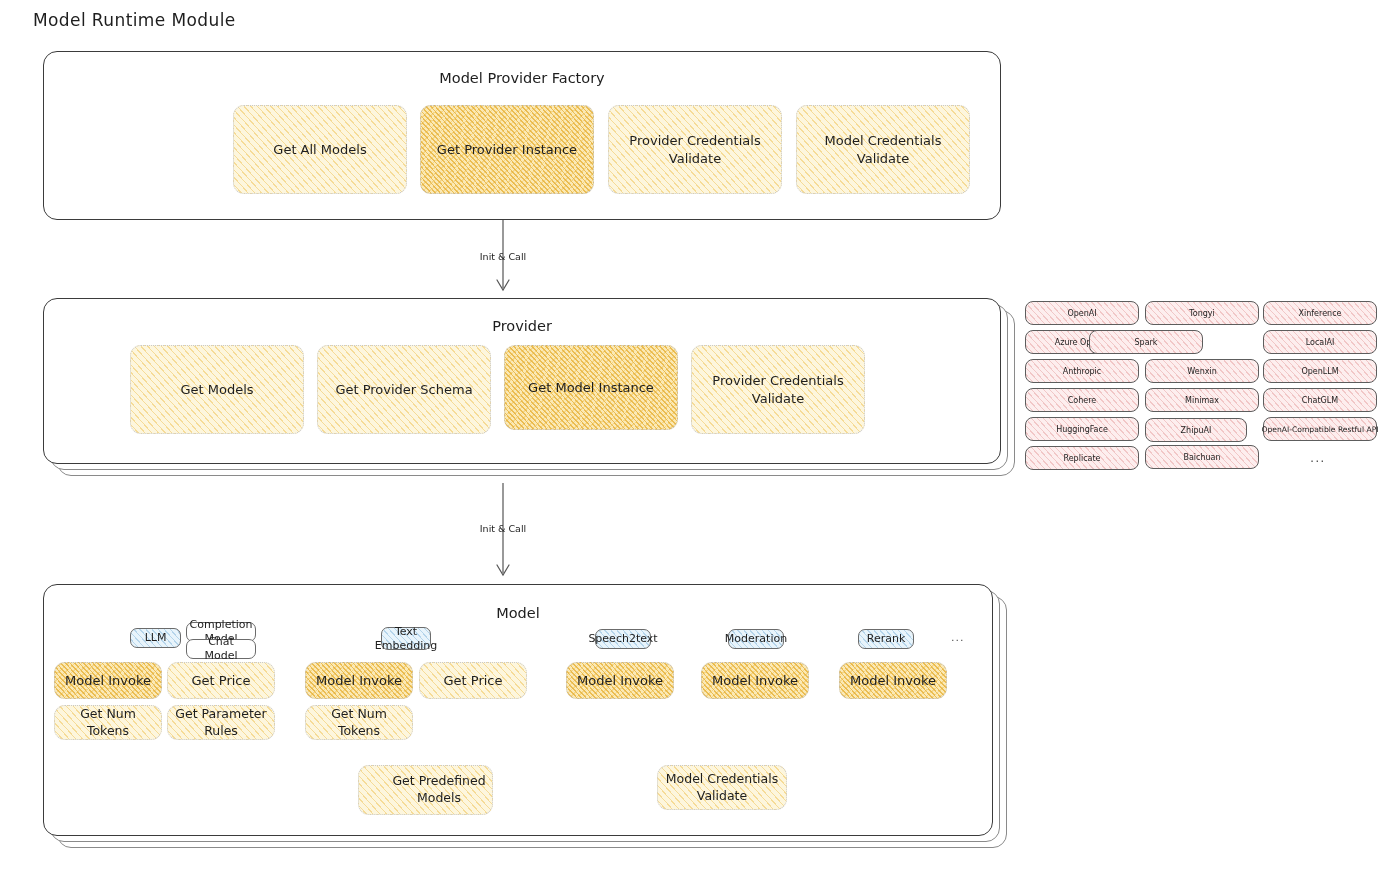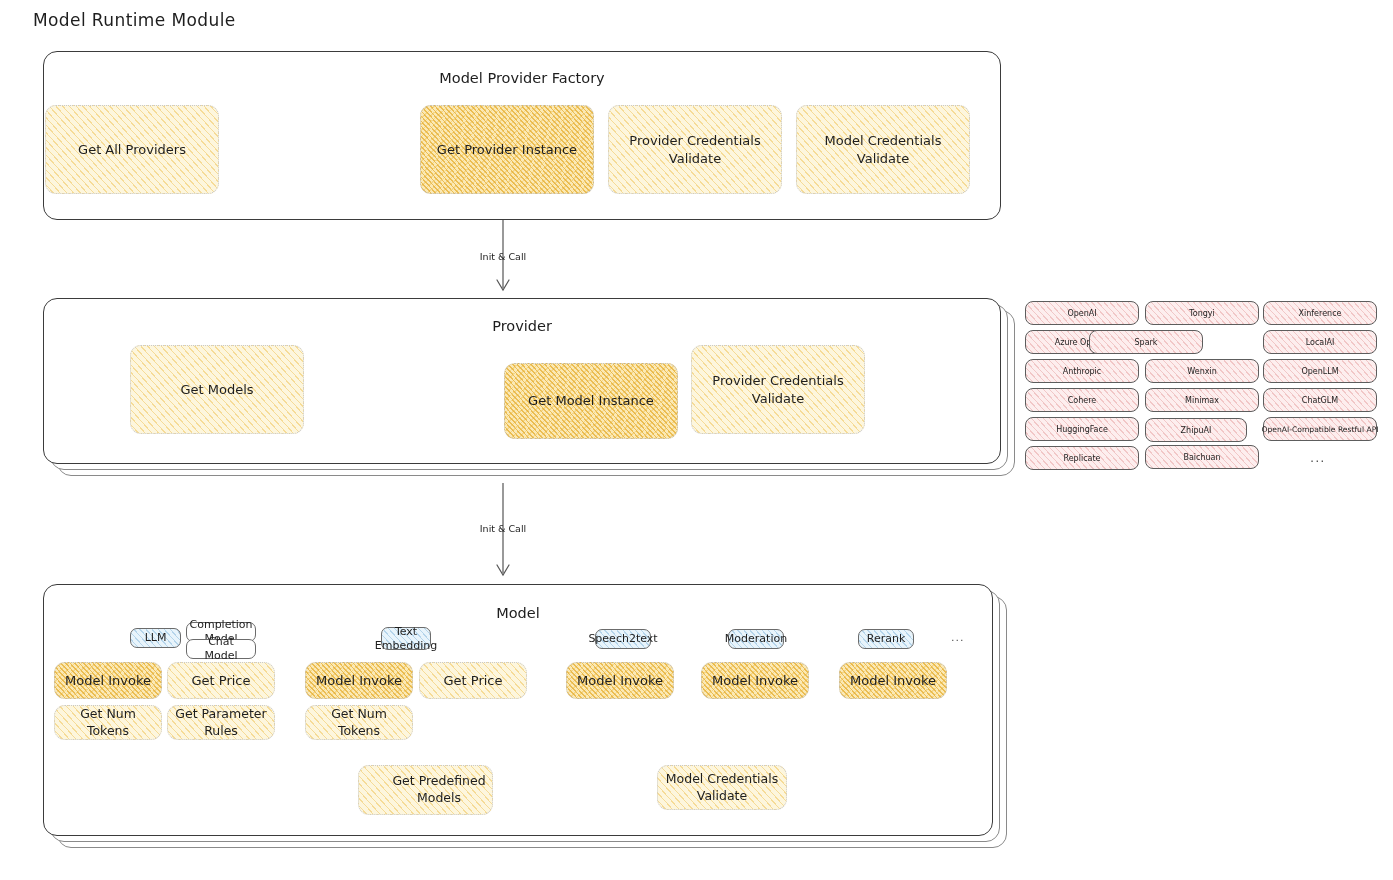--- a/index.html
+++ b/index.html
@@ -156,38 +156,39 @@
 </head>
 <body>
 
 <div class="canvas">
 
   <div id="page-title">Model Runtime Module</div>
 
   <div class="container" style="left:27px; top:51px; width:958px; height:169px;">
     <div class="container-title" style="top:18px;">Model Provider Factory</div>
   </div>
-  <div class="mbox" style="left:45px; top:105px; width:174px; height:89px;">Get All Providers</div>
+  <div class="mbox" style="left:233px; top:105px; width:174px; height:89px;">Get All Models</div>
   <div class="mbox hl" style="left:420px; top:105px; width:174px; height:89px;">Get Provider Instance</div>
   <div class="mbox" style="left:608px; top:105px; width:174px; height:89px;">Provider Credentials Validate</div>
   <div class="mbox" style="left:796px; top:105px; width:174px; height:89px;">Model Credentials Validate</div>
 
   <svg class="arrow" style="left:488px; top:220px; width:30px; height:76px;" viewBox="0 0 30 76">
     <path d="M15 0 L15 68" stroke="#555" stroke-width="1.2" fill="none"></path>
     <path d="M9 60 L15 70 L21 60" stroke="#555" stroke-width="1.2" fill="none" stroke-linecap="round"></path>
   </svg>
   <div class="arrow-label" style="left:443px; top:251px; width:120px;">Init &amp; Call</div>
 
   <div class="container shadowlayer" style="left:41px; top:310px; width:958px; height:166px;"></div>
   <div class="container shadowlayer" style="left:34px; top:304px; width:958px; height:166px;"></div>
   <div class="container" style="left:27px; top:298px; width:958px; height:166px;">
     <div class="container-title" style="top:19px;">Provider</div>
   </div>
   <div class="mbox" style="left:130px; top:345px; width:174px; height:89px;">Get Models</div>
-  <div class="mbox hl" style="left:504px; top:345px; width:174px; height:76px;margin-top:18px;">Get Model Instance</div>
+  <div class="mbox" style="left:317px; top:345px; width:174px; height:89px;">Get Provider Schema</div>
+  <div class="mbox hl" style="left:504px; top:345px; width:174px; height:85px;">Get Model Instance</div>
   <div class="mbox" style="left:691px; top:345px; width:174px; height:89px;">Provider Credentials Validate</div>
 
   <div class="pill" style="left:1025px; top:301px; width:114px; height:24px;">OpenAI</div>
   <div class="pill" style="left:1025px; top:330px; width:114px; height:24px;">Azure OpenAI</div>
   <div class="pill" style="left:1025px; top:359px; width:114px; height:24px;">Anthropic</div>
   <div class="pill" style="left:1025px; top:388px; width:114px; height:24px;">Cohere</div>
   <div class="pill" style="left:1025px; top:417px; width:114px; height:24px;">HuggingFace</div>
   <div class="pill" style="left:1025px; top:446px; width:114px; height:24px;">Replicate</div>
 
   <div class="pill" style="left:1145px; top:301px; width:114px; height:24px;">Tongyi</div>

